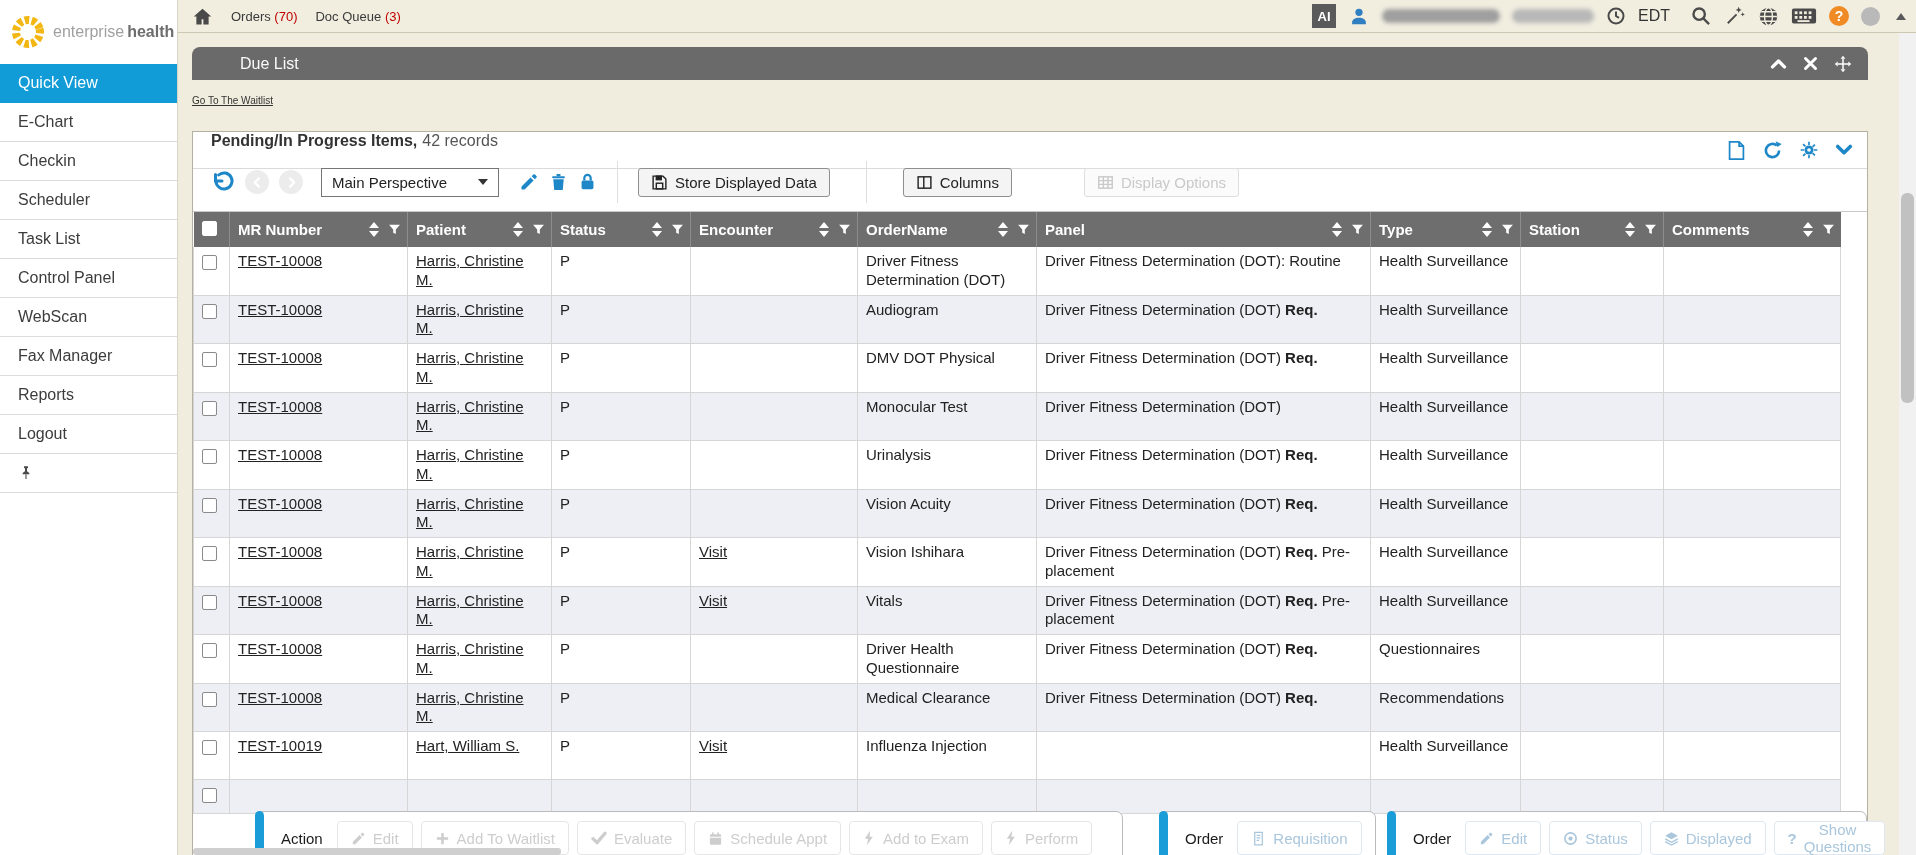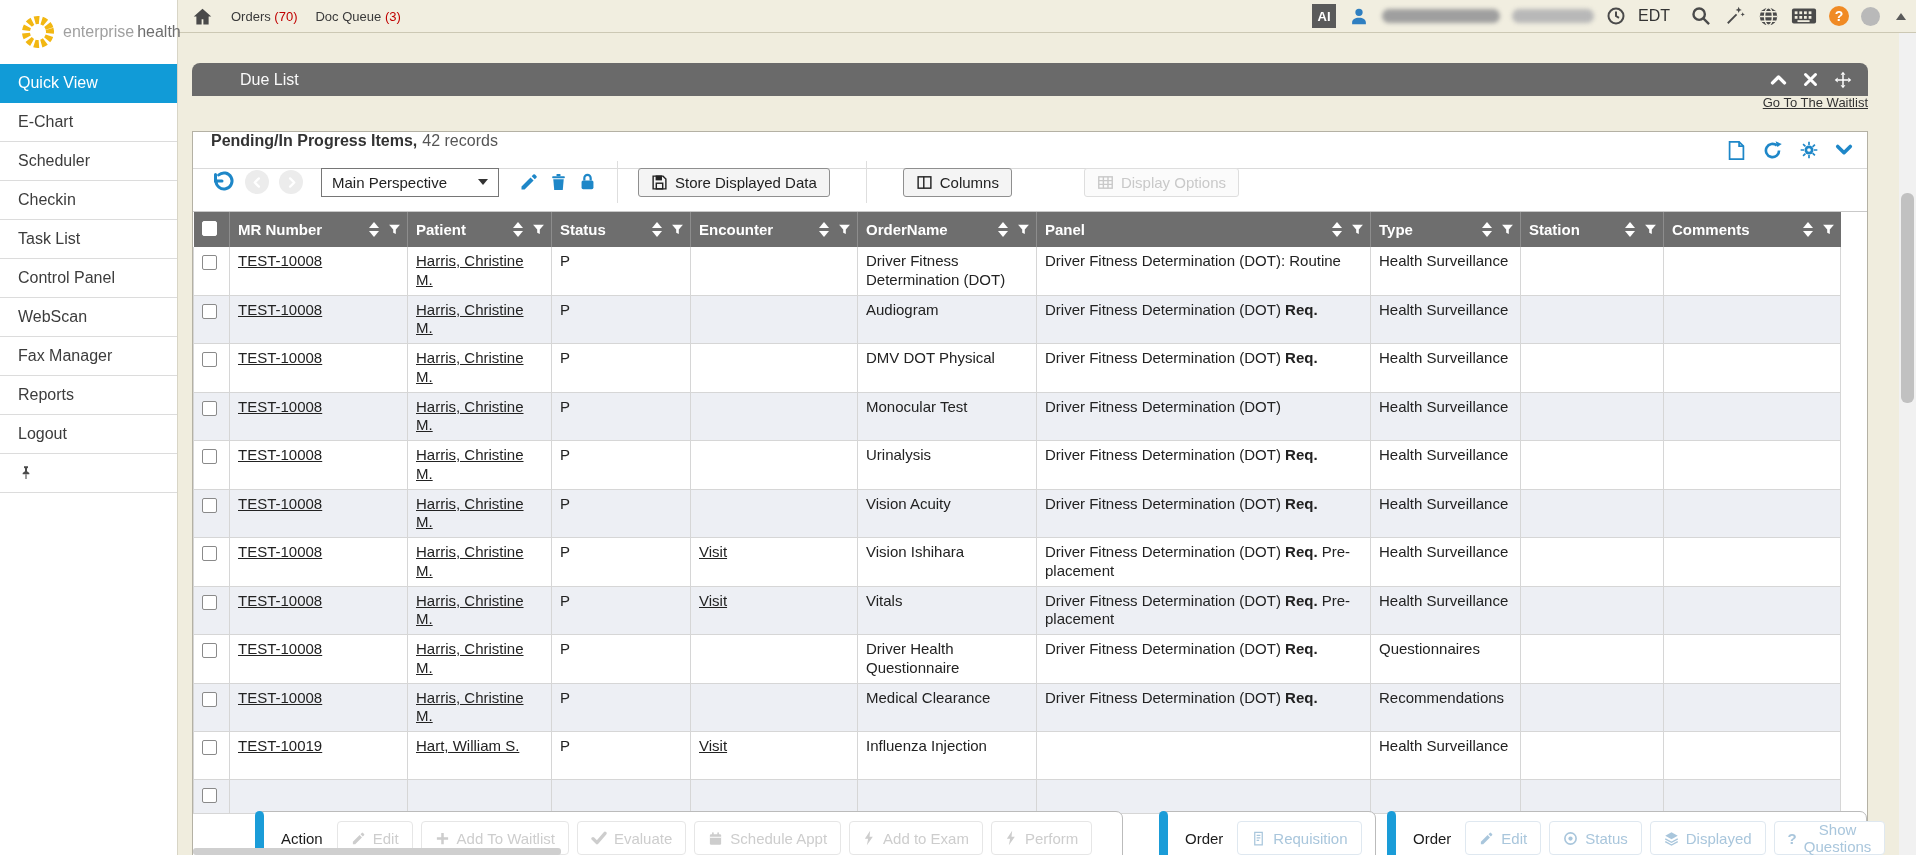--- a/index.html
+++ b/index.html
@@ -3,23 +3,23 @@
 <meta charset="utf-8">
 <style>
   * { box-sizing: border-box; margin: 0; padding: 0; }
   html,body { width:1916px; height:855px; overflow:hidden;
     font-family:"Liberation Sans", sans-serif; background:#f0edde; }
   svg { display:block; }
 
   
   .sidebar { position:absolute; left:0; top:0; width:178px; height:855px;
     background:#fff; border-right:1px solid #d8d5c6; z-index:5; }
-  .logo { height:64px; display:flex; align-items:center; gap:7px; padding-left:20px; }
+  .logo { height:64px; display:flex; align-items:center; gap:7px; padding-left:10px; }
   .brand-first { font-size:16px; color:#a0a0a0; }
-  .brand-second { font-size:16px; color:#6e6e6e; font-weight:normal; margin-left:-4px; }
+  .brand-second { font-size:16px; color:#6e6e6e; font-weight:bold; margin-left:-4px; }
   .nav-item { height:39px; line-height:38px; padding-left:18px; font-size:16px;
     color:#3c3c3c; border-bottom:1px solid #dcdcdc; cursor:pointer; }
   .nav-item:first-of-type { border-top:1px solid #dcdcdc; }
   .nav-item.active { background:#119bd7; color:#fff; border-bottom:1px solid #119bd7; }
   .pin-row { height:39px; display:flex; align-items:center; padding-left:18px;
     border-bottom:1px solid #dcdcdc; color:#4a4a4a; }
 
   
   .topbar { position:absolute; left:178px; right:0; top:0; height:33px;
     background:#f1eee0; border-bottom:1px solid #ccc8b4; display:flex;
@@ -42,25 +42,25 @@
   .icon-btn { color:#4a4a4a; display:flex; align-items:center; cursor:pointer; }
 
   
   .main { position:absolute; left:178px; top:33px; right:0; bottom:0; }
   .vscroll { position:absolute; right:0; top:0; width:17px; height:822px; background:#f1f1f1; }
   .vscroll .thumb { position:absolute; left:2px; top:160px; width:13px; height:210px;
     background:#c1c1c1; border-radius:6px; }
 
   .duebar { position:absolute; left:14px; top:14px; width:1676px; height:33px;
     background:#6a6a6a; border-radius:8px 8px 0 0; display:flex; align-items:center;
-    color:#fff; padding:0 16px 0 48px;margin-top:16px; }
+    color:#fff; padding:0 16px 0 48px; }
   .duebar-title { font-size:16px; color:#fafafa; }
   .duebar-icons { margin-left:auto; display:flex; align-items:center; gap:16px; color:#fff; }
-  .waitlist { position:absolute; top:62px; left:14px; width:1676px; text-align:right;
-    font-size:13px; }
+  .waitlist { position:absolute; top:62px; left:14px; width:1676px; 
+    font-size:10px; }
   .waitlist a { color:#333; }
 
   .panel { position:absolute; left:14px; top:98px; width:1676px; height:780px;
     background:#fff; border:1px solid #b4b1a4; }
   .records-row { height:36px; display:flex; padding:0 14px 0 18px; }
   .records-title { font-size:16px; font-weight:bold; color:#333; }
   .records-count { font-size:16px; color:#555; margin-left:5px; }
   .records-icons { margin-left:auto; display:flex; align-items:center; gap:16px; color:#1e87c8; }
   .records-icons > * { cursor:pointer; }
 
@@ -135,22 +135,22 @@
       <svg width="36" height="36" viewBox="0 0 36 36">
         <circle cx="18" cy="18" r="12" fill="none" stroke="#f2b712" stroke-width="8" stroke-dasharray="4.5 2.5" transform="rotate(-15 18 18)"></circle>
         <circle cx="18" cy="18" r="7" fill="#fff"></circle>
       </svg>
     </span>
     <span class="brand-first">enterprise</span>
       <span class="brand-second">health</span>
   </div>
   <div class="nav-item active">Quick View</div>
   <div class="nav-item">E-Chart</div>
+  <div class="nav-item">Checkin</div>
   <div class="nav-item">Scheduler</div>
-  <div class="nav-item">Checkin</div>
   <div class="nav-item">Task List</div>
   <div class="nav-item">Control Panel</div>
   <div class="nav-item">WebScan</div>
   <div class="nav-item">Fax Manager</div>
   <div class="nav-item">Reports</div>
   <div class="nav-item">Logout</div>
   <div class="pin-row">
     <span>
       <svg width="16" height="16" viewBox="0 0 24 24" fill="#4a4a4a">
         <path d="M9 2h6v2l-1.5 1.2v4.3L17 12v2H7v-2l3.5-2.5V5.2L9 4z"></path>

